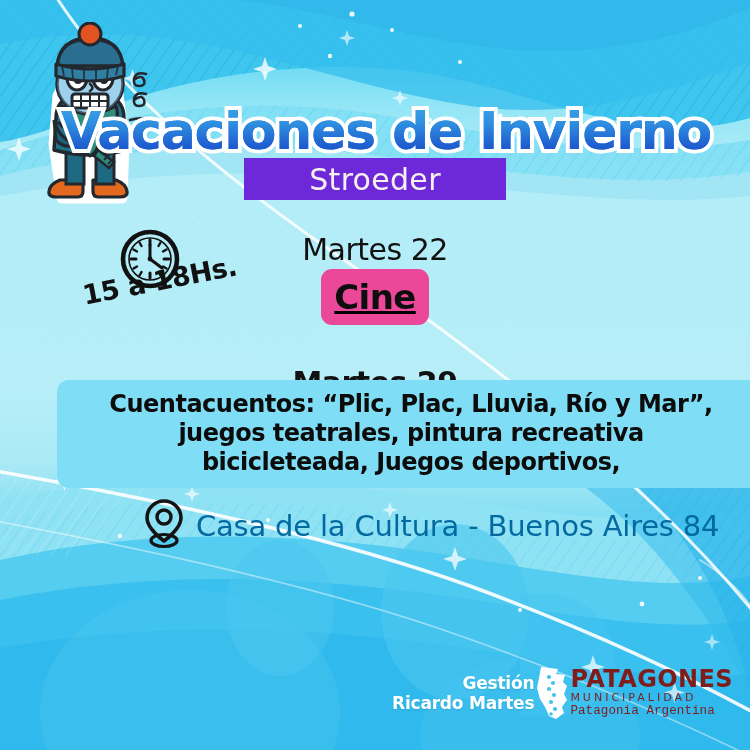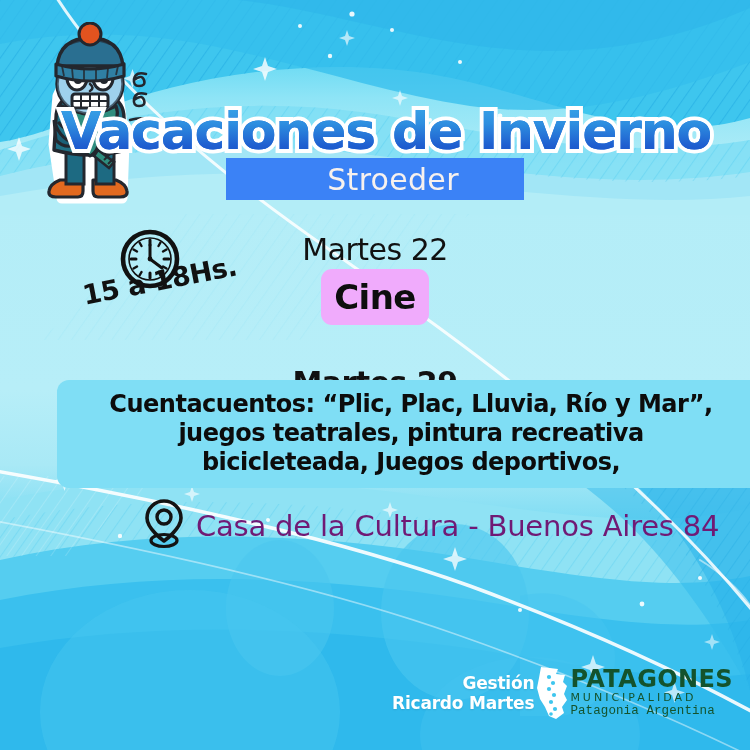--- a/index.html
+++ b/index.html
@@ -88,25 +88,24 @@
   }
   .title-main-fill span { margin-left: 22px; display:inline-block;}
 
   .subtitle-banner {
     position: absolute;
     left: 50%;
     transform: translateX(-50%);
     top: 158px;
     width: 262px;
     height: 42px;
-    background: #3b82f6;
+    background: #6d28d9;
     display: flex;
     align-items: center;
     justify-content: center;
-    padding-left: 36px;
   }
   .subtitle-text {
     font-family: "DejaVu Sans", sans-serif;
     font-size: 30px;
     color: #f7f1ee;
     letter-spacing: 0.3px;
   }
 
   
   .clock-icon {
@@ -142,25 +141,26 @@
     color: #111111;
     letter-spacing: -0.5px;
   }
   .cine-box {
     position: absolute;
     left: 50%;
     transform: translateX(-50%);
     top: 269px;
     width: 108px;
     height: 56px;
-    background: #f0abfc;
+    background: #ec4899;
     border-radius: 11px;
     display: flex;
     align-items: center;
     justify-content: center;
+    text-decoration: underline;
   }
   .cine-text {
     font-family: "DejaVu Sans", sans-serif;
     font-weight: bold;
     font-size: 34px;
     color: #0e0e0e;
     letter-spacing: -0.6px;
   }
   .date-2 {
     position: absolute;
@@ -202,21 +202,21 @@
     top: 497px;
     width: 46px;
     height: 52px;
   }
   .location-text {
     position: absolute;
     left: 196px;
     top: 509px;
     font-family: "DejaVu Sans", sans-serif;
     font-size: 29px;
-    color: #701a75;
+    color: #0369a1;
     letter-spacing: -0.2px;
     white-space: nowrap;
   }
 
   
   .footer {
     position: absolute;
     left: 392px;
     top: 666px;
     display: flex;
@@ -230,21 +230,21 @@
     font-weight: bold;
     font-size: 17px;
     line-height: 1.18;
     letter-spacing: -0.2px;
     text-shadow: 0 1px 2px rgba(0,0,0,0.10);
   }
   .logo-map {
     width: 36px;
     height: 54px;
   }
-  .logo-text { color: #14532d; }
+  .logo-text { color: #7f1d1d; }
   .logo-pat {
     font-family: "DejaVu Sans", sans-serif;
     font-weight: bold;
     font-size: 24px;
     letter-spacing: 0.4px;
     line-height: 1;
   }
   .logo-muni {
     font-family: "DejaVu Sans", sans-serif;
     font-size: 11px;

